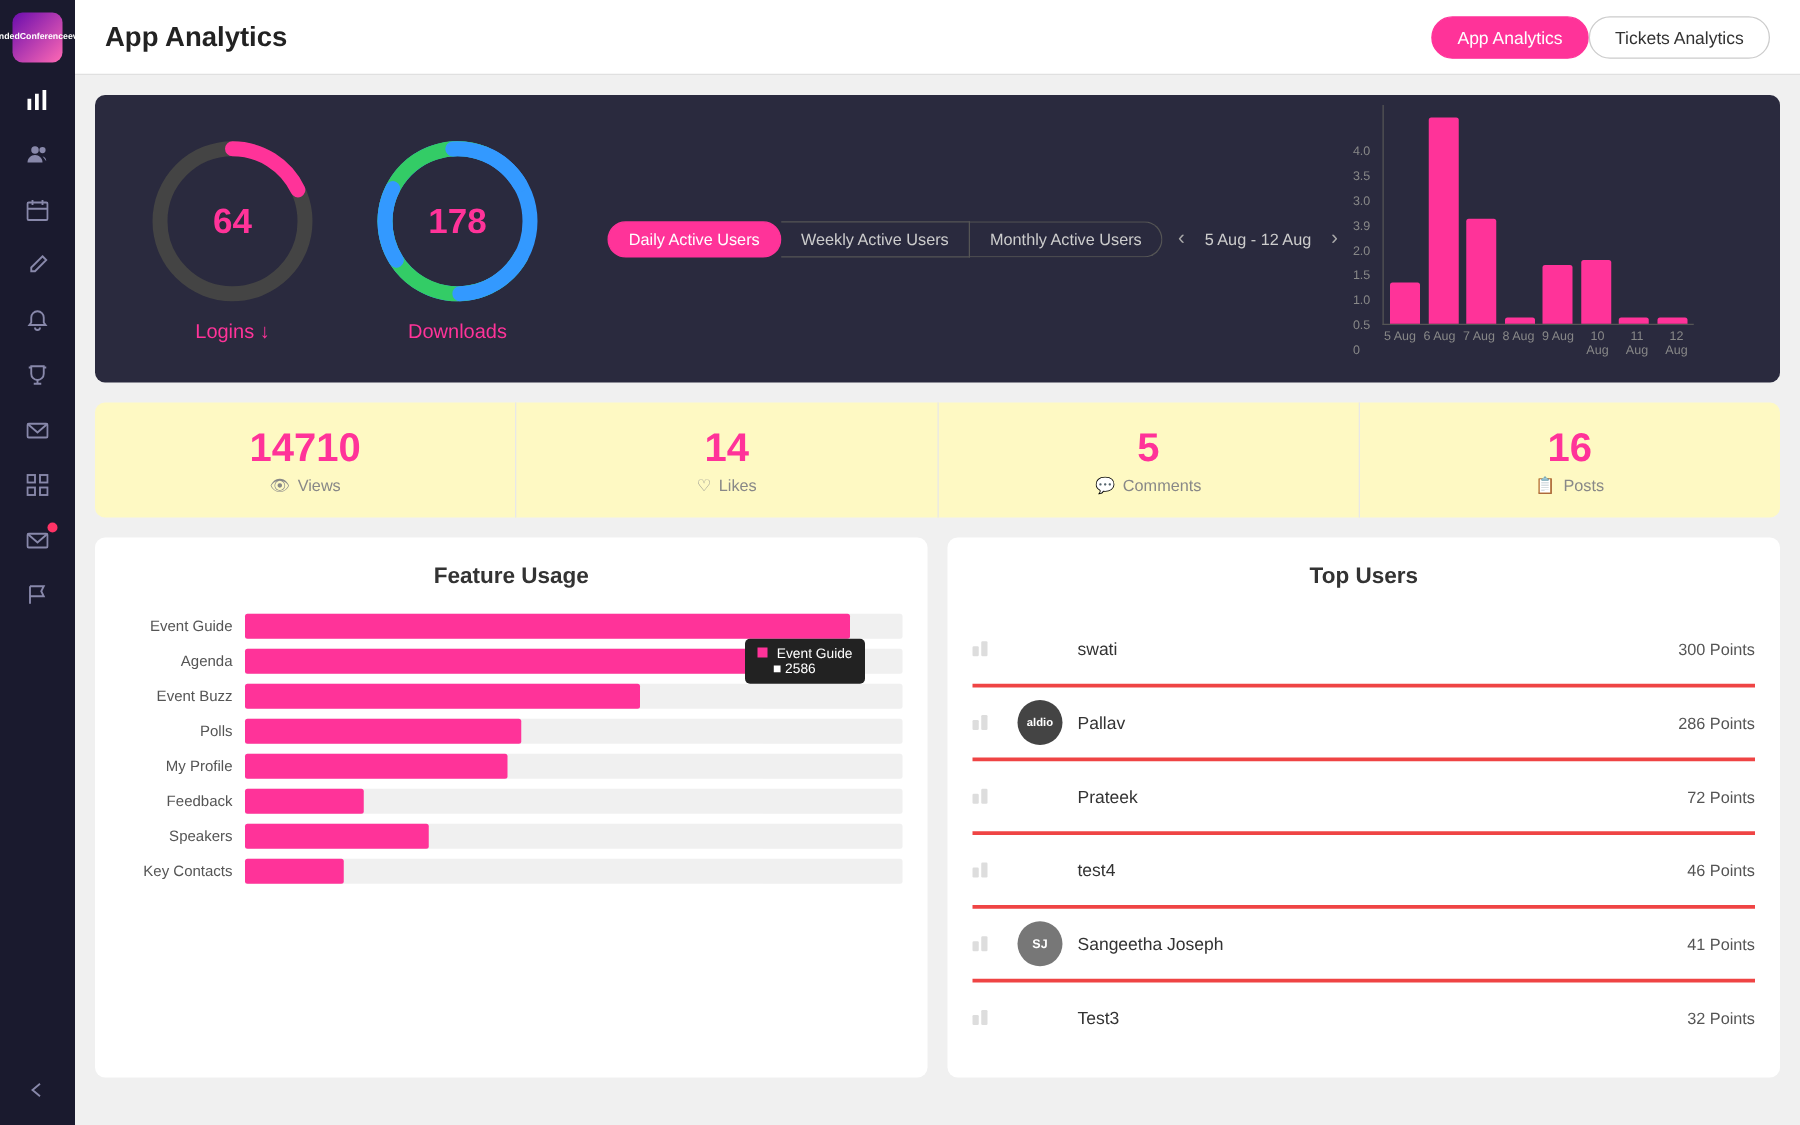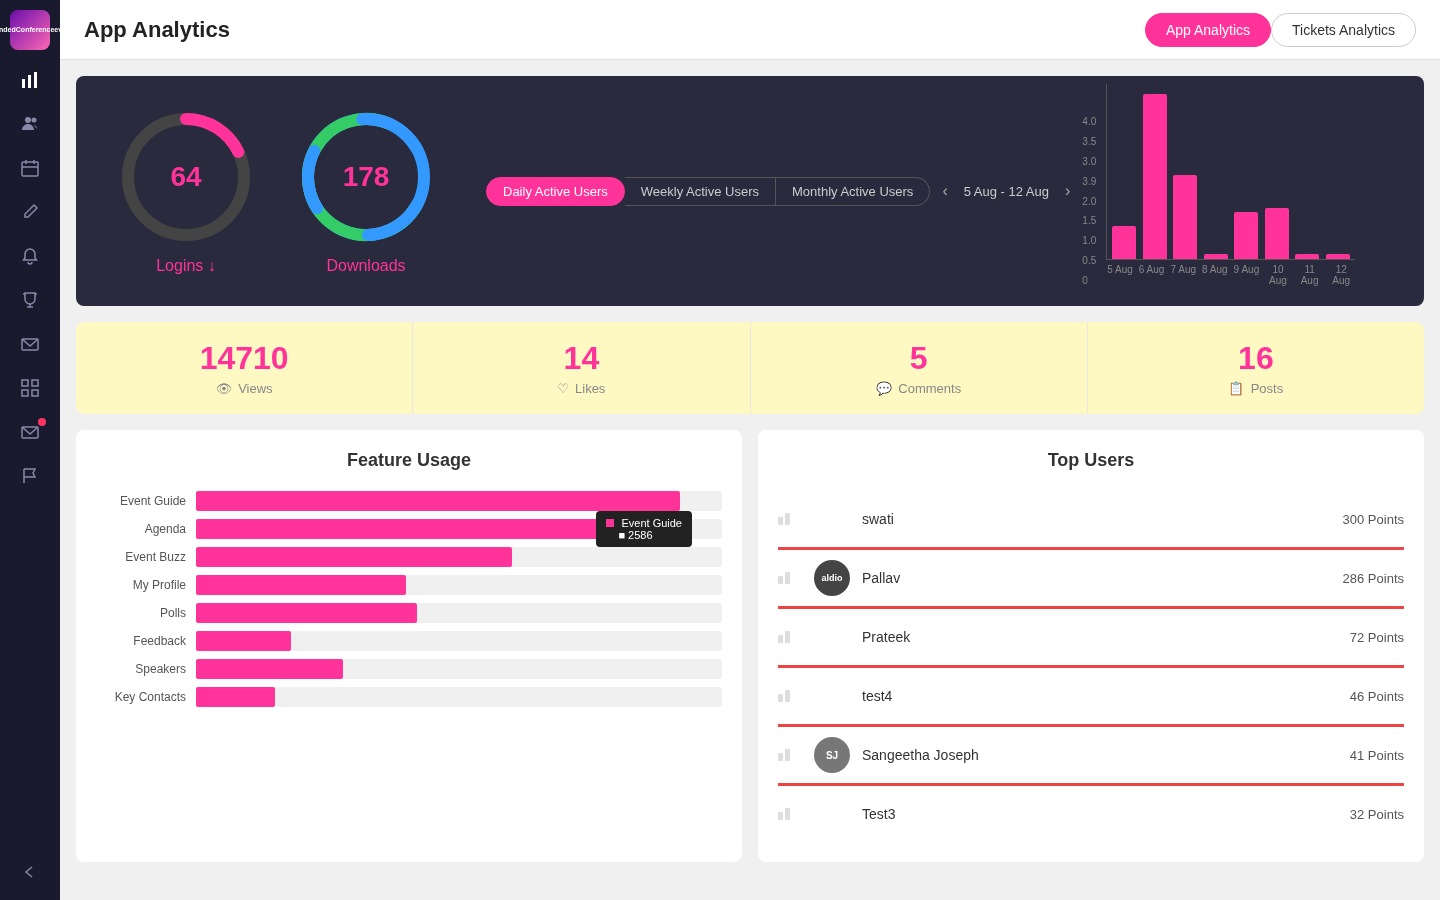--- a/index.html
+++ b/index.html
@@ -647,29 +647,29 @@
               <div class="h-bar-fill" style="width:80%;"></div>
             </div>
           </div>
           <div class="h-bar-row">
             <div class="h-bar-label">Event Buzz</div>
             <div class="h-bar-track">
               <div class="h-bar-fill" style="width:60%;"></div>
             </div>
           </div>
           <div class="h-bar-row">
+            <div class="h-bar-label">Polls</div>
+            <div class="h-bar-track">
+              <div class="h-bar-fill" style="width:42%;"></div>
+            </div>
+          </div>
+          <div class="h-bar-row">
             <div class="h-bar-label">My Profile</div>
             <div class="h-bar-track">
               <div class="h-bar-fill" style="width:40%;"></div>
-            </div>
-          </div>
-          <div class="h-bar-row">
-            <div class="h-bar-label">Polls</div>
-            <div class="h-bar-track">
-              <div class="h-bar-fill" style="width:42%;"></div>
             </div>
           </div>
           <div class="h-bar-row">
             <div class="h-bar-label">Feedback</div>
             <div class="h-bar-track">
               <div class="h-bar-fill" style="width:18%;"></div>
             </div>
           </div>
           <div class="h-bar-row">
             <div class="h-bar-label">Speakers</div>

